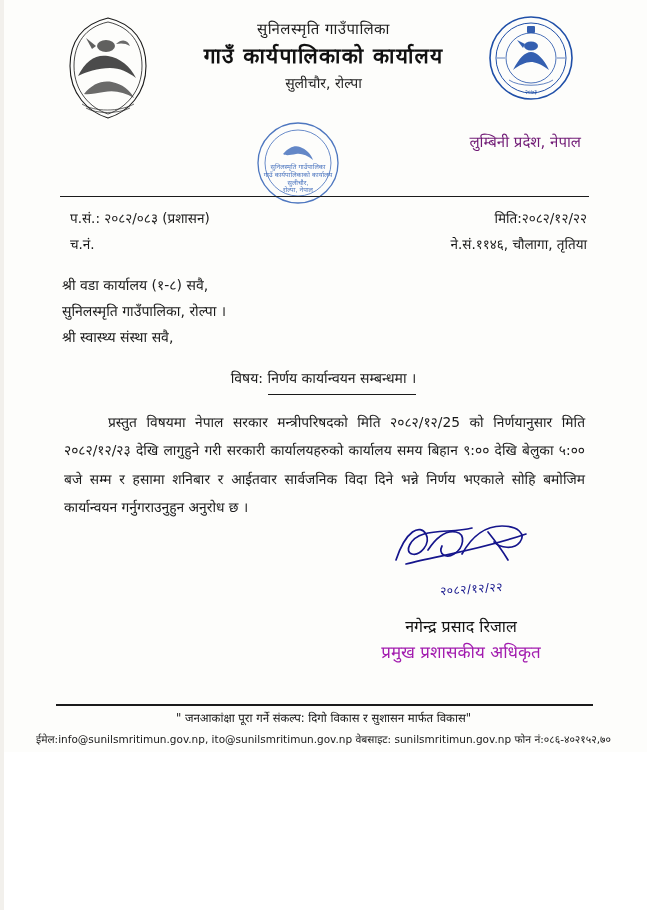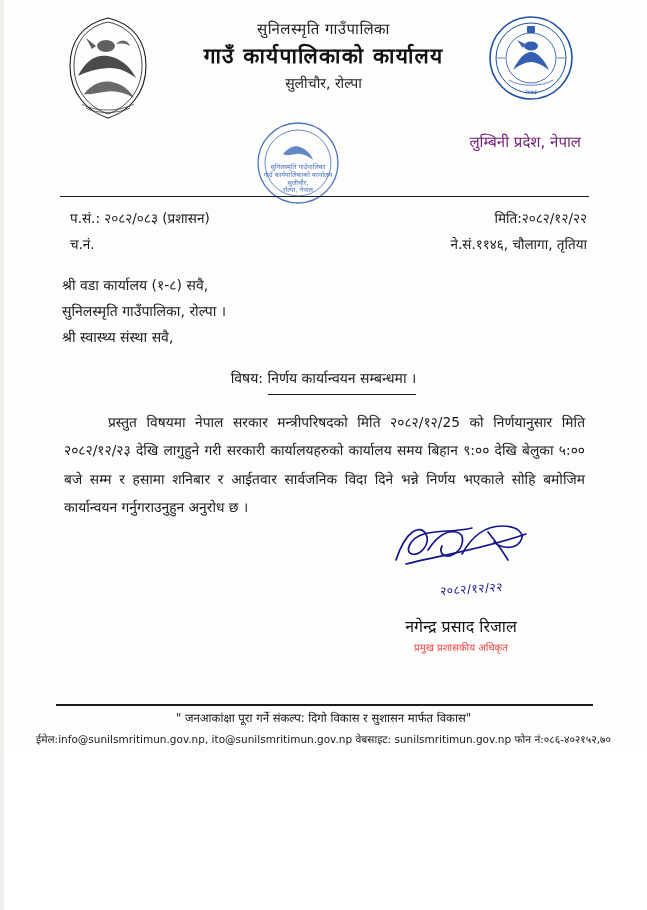--- a/index.html
+++ b/index.html
@@ -159,22 +159,22 @@
     display: inline-block;
     color: #15158c;
   }
   .sig-name {
     margin-top: 18px;
     font-size: 16px;
     color: #141414;
   }
   .sig-post {
     margin-top: 3px;
-    font-size: 10px;
-    color: #ef4444;
+    font-size: 17px;
+    color: #a21caf;
   }
 
   
   .footer-rule {
     position: absolute;
     left: 56px;
     right: 54px;
     bottom: 46px;
     border-top: 2px solid #1b1b1b;
   }

